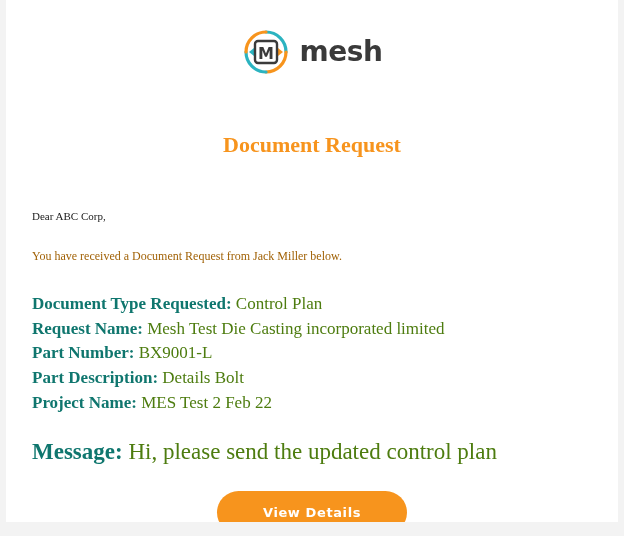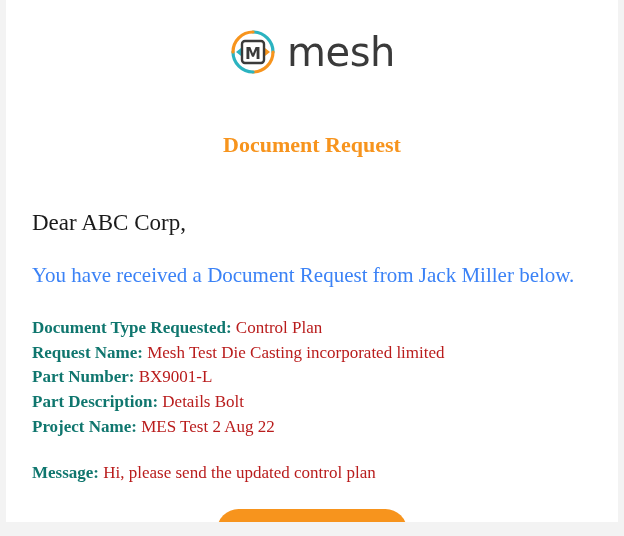--- a/index.html
+++ b/index.html
@@ -36,65 +36,65 @@
   }
   .logo-mark {
     position: relative;
     width: 48px;
     height: 48px;
     margin-right: 10px;
     flex: none;
   }
   .logo-word {
     font-family: "DejaVu Sans", sans-serif;
-    font-size: 40px;
-    font-weight: normal;
+    font-size: 28px;
+    font-weight: bold;
     color: #3a3a3a;
     letter-spacing: -0.5px;
     line-height: 1;
   }
   
   .doc-title {
     text-align: center;
     color: #f7941d;
     font-family: "Liberation Serif", serif;
     font-weight: bold;
     font-size: 22px;
     margin-top: 52px;
     margin-bottom: 0;
   }
   
   .greeting {
-    font-size: 23px;
+    font-size: 11px;
     color: #1a1a1a;
     margin-top: 52px;
   }
   .intro {
-    font-size: 21px;
-    color: #3b82f6;
+    font-size: 12px;
+    color: #a16207;
     margin-top: 27px;
   }
   .fields {
     margin-top: 28px;
   }
   .field-row {
     font-size: 17px;
     color: #1a1a1a;
     line-height: 1.45;
   }
   .field-label {
     color: #0f766e;
     font-weight: bold;
   }
   .field-value {
-    color: #b91c1c;
+    color: #4d7c0f;
   }
   .message-row {
     margin-top: 24px;
-    font-size: 17px;
+    font-size: 23px;
     color: #1a1a1a;
   }
   
   .btn-row {
     display: flex;
     justify-content: center;
     margin-top: 26px;
   }
   .cta-button {
     background: #f7941d;
@@ -158,21 +158,21 @@
       <div class="field-row">
         <span class="field-label">Part Number:</span>
         <span class="field-value">BX9001-L</span>
       </div>
       <div class="field-row">
         <span class="field-label">Part Description:</span>
         <span class="field-value">Details Bolt</span>
       </div>
       <div class="field-row">
         <span class="field-label">Project Name:</span>
-        <span class="field-value">MES Test 2 Aug 22</span>
+        <span class="field-value">MES Test 2 Feb 22</span>
       </div>
     </div>
 
     <div class="message-row">
       <span class="field-label">Message:</span>
       <span class="field-value">Hi, please send the updated control plan</span>
     </div>
 
     <div class="btn-row">
       <button class="cta-button">View Details</button>

